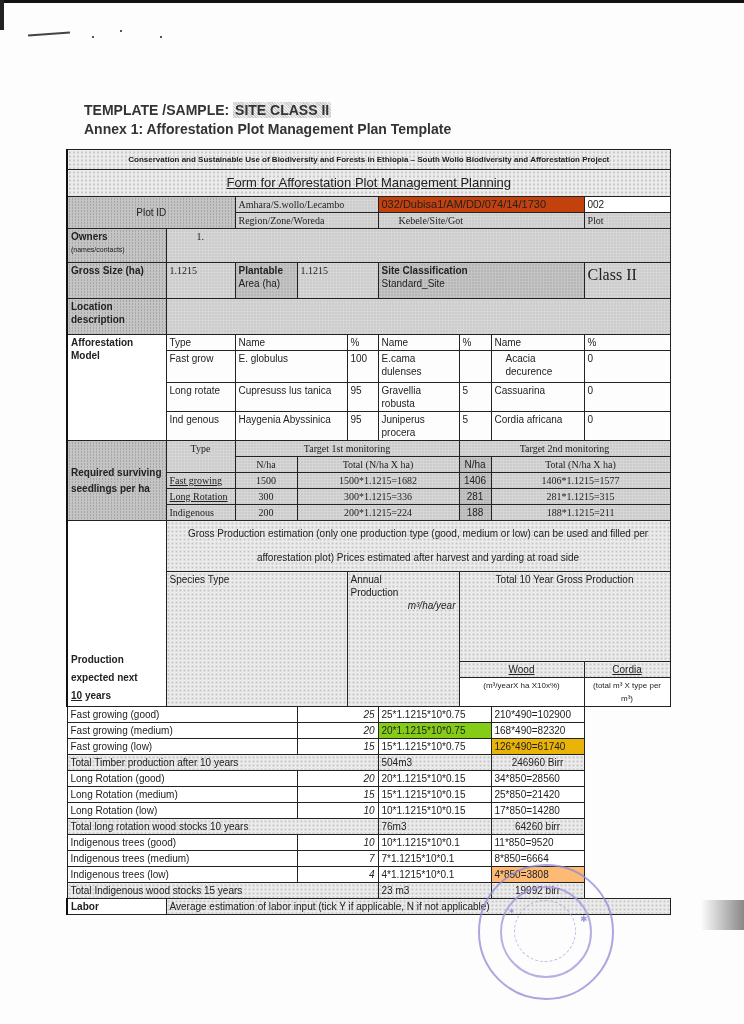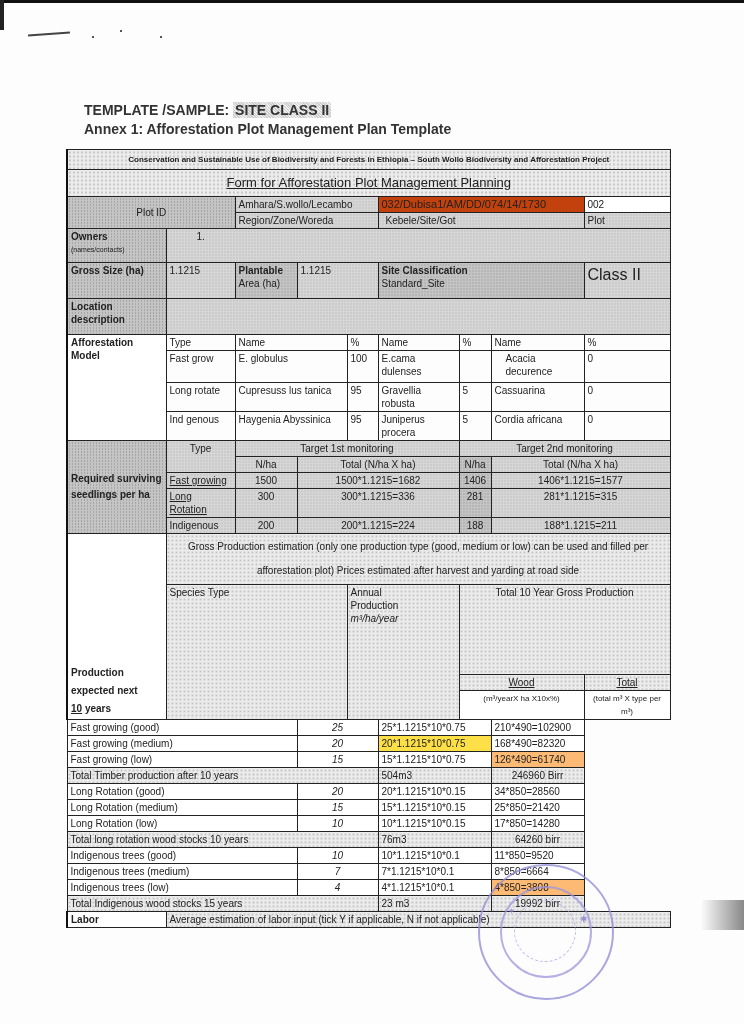--- a/index.html
+++ b/index.html
@@ -7,33 +7,33 @@
          font-family:"Liberation Sans", sans-serif; color:#222; }
   .scan-edge { position:absolute; left:0; top:0; width:744px; height:3px; background:#111; }
   .scan-edge-l { position:absolute; left:0; top:0; width:4px; height:30px; background:#222; }
   .scribble { position:absolute; left:28px; top:33px; width:42px; height:2px; background:#444; transform:rotate(-4deg); }
   .dot { position:absolute; width:2px; height:2px; background:#555; }
   .heading1 { position:absolute; left:84px; top:102px; font-weight:bold; font-size:14px; color:#333; }
   .heading1 .hl { background:repeating-linear-gradient(45deg,#ccc 0 1px,#eee 1px 2px); padding:0 2px; }
   .heading2 { position:absolute; left:84px; top:121px; font-weight:bold; font-size:14px; color:#333; }
   .shade { background-color:#d6d6d6;
     background-image: radial-gradient(#a8a8a8 0.8px, transparent 0.9px);
-    background-size:3px 3px; }
+    background-size:3px 3px;font-family:Liberation Serif, serif; }
   .shade-dark { background-color:#c4c4c4;
     background-image: radial-gradient(#8a8a8a 0.9px, transparent 1px);
     background-size:3px 3px; }
   .shade-light { background-color:#ececec;
     background-image: radial-gradient(#c6c6c6 0.7px, transparent 0.8px);
     background-size:4px 4px; }
   table.form { position:absolute; left:66px; top:149px; width:603px; border-collapse:collapse; table-layout:fixed; }
   table.form td { border:1px solid #222; font-size:10px; padding:1px 3px; vertical-align:top; line-height:13px; }
   .outer-l { border-left:2px solid #111 !important; }
   .bold { font-weight:bold; }
   .center { text-align:center; }
-  .italic { font-style:italic; }
+  .italic { font-style:italic;text-align:right; }
   .u { text-decoration:underline; }
   .stamp { position:absolute; left:478px; top:864px; width:132px; height:132px; border-radius:50%;
            border:2px solid #8f8ad6; opacity:0.75; }
   .stamp .ring { position:absolute; left:20px; top:20px; width:88px; height:88px; border-radius:50%; border:2px solid #9c97dc; }
   .stamp .core { position:absolute; left:34px; top:34px; width:60px; height:60px; border-radius:50%; border:1px dashed #a6a1e0; }
   .stamp .txt { position:absolute; font-size:9px; color:#7d77cf; }
   .shadow-corner { position:absolute; left:700px; top:900px; width:44px; height:30px; background:linear-gradient(90deg,#fff,#888); }
 </style>
 </head>
 <body>
@@ -75,21 +75,21 @@
   </tr>
 
   <tr>
     <td colspan="2" rowspan="2" class="shade-dark center outer-l" style="vertical-align:middle;">Plot ID</td>
     <td colspan="3" class="shade">Amhara/S.wollo/Lecambo</td>
     <td colspan="3" style="background:#c2410c;font-size:11px;">032/Dubisa1/AM/DD/074/14/1730</td>
     <td style="background:#fff;">002</td>
   </tr>
   <tr>
     <td colspan="3" class="shade">Region/Zone/Woreda</td>
-    <td colspan="3" class="shade" style="padding-left:7px">Kebele/Site/Got</td>
+    <td colspan="3" class="shade" style="padding-left:20px">Kebele/Site/Got</td>
     <td class="shade">Plot</td>
   </tr>
 
   <tr style="height:34px">
     <td class="shade-dark outer-l">
       <div class="bold">Owners</div>
       <div style="font-size:7px">(names/contacts)</div>
     </td>
     <td colspan="8" class="shade" style="padding-left:30px">1.</td>
   </tr>
@@ -204,46 +204,46 @@
     <td colspan="3" rowspan="3" class="shade-light">Species Type</td>
     <td colspan="2" rowspan="3" class="shade-light">
       <div>Annual</div>
       <div>Production</div>
       <div class="italic">m³/ha/year</div>
     </td>
     <td colspan="3" class="shade-light center">Total 10 Year Gross Production</td>
   </tr>
   <tr>
     <td colspan="2" class="shade-light center u">Wood</td>
-    <td class="shade-light center u">Total</td>
+    <td class="shade-light center u">Cordia</td>
   </tr>
   <tr>
     <td colspan="2" class="center" style="font-size:8px;background:#fff">(m³/yearX ha X10x%)</td>
     <td class="center" style="font-size:8px;background:#fff">(total m³ X type per m³)</td>
   </tr>
   </tbody>
 
   <tbody>
       <tr>
         <td colspan="3" style="background:#fff">Fast growing (good)</td>
         <td colspan="2" class="center italic" style="background:#fff">25</td>
         <td colspan="2" style="background:#fff">25*1.1215*10*0.75</td>
         <td style="background:#fff">210*490=102900</td>
       </tr>
       <tr>
         <td colspan="3" style="background:#fff">Fast growing (medium)</td>
         <td colspan="2" class="center italic" style="background:#fff">20</td>
-        <td colspan="2" style="background:#fde047">20*1.1215*10*0.75</td>
+        <td colspan="2" style="background:#84cc16">20*1.1215*10*0.75</td>
         <td style="background:#fff">168*490=82320</td>
       </tr>
       <tr>
         <td colspan="3" style="background:#fff">Fast growing (low)</td>
         <td colspan="2" class="center italic" style="background:#fff">15</td>
         <td colspan="2" style="background:#fff">15*1.1215*10*0.75</td>
-        <td style="background:#fdba74">126*490=61740</td>
+        <td style="background:#eab308">126*490=61740</td>
       </tr>
       <tr>
         <td colspan="5" class="shade-light">Total Timber production after 10 years</td>
         <td colspan="2" class="shade-light">504m3</td>
         <td class="shade-light center">246960 Birr</td>
       </tr>
       <tr>
         <td colspan="3" style="background:#fff">Long Rotation (good)</td>
         <td colspan="2" class="center italic" style="background:#fff">20</td>
         <td colspan="2" style="background:#fff">20*1.1215*10*0.15</td>

